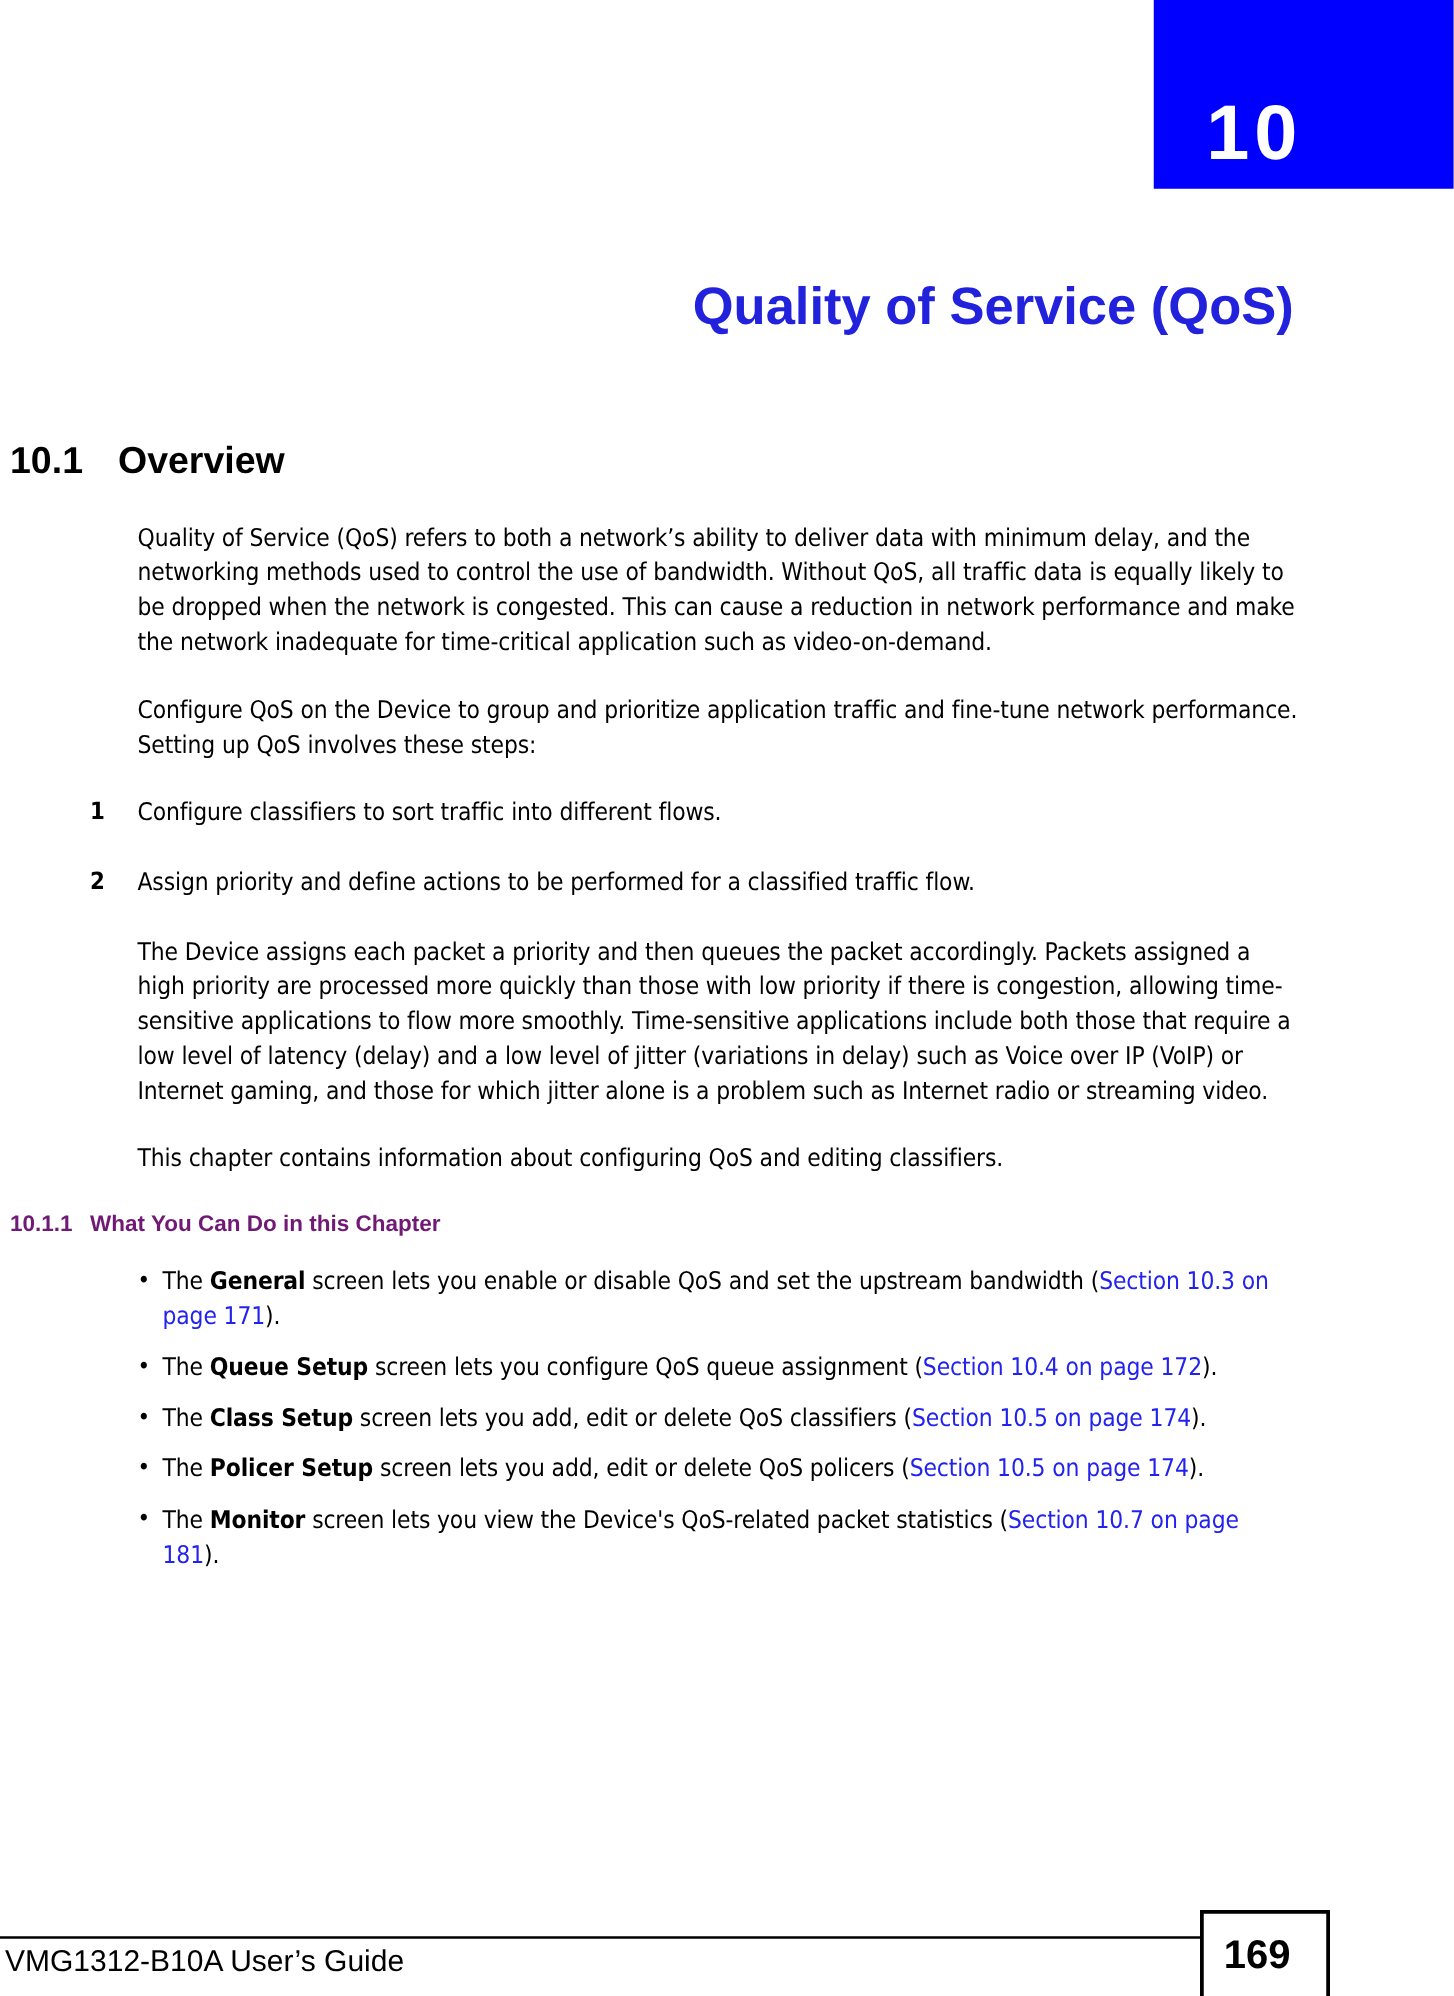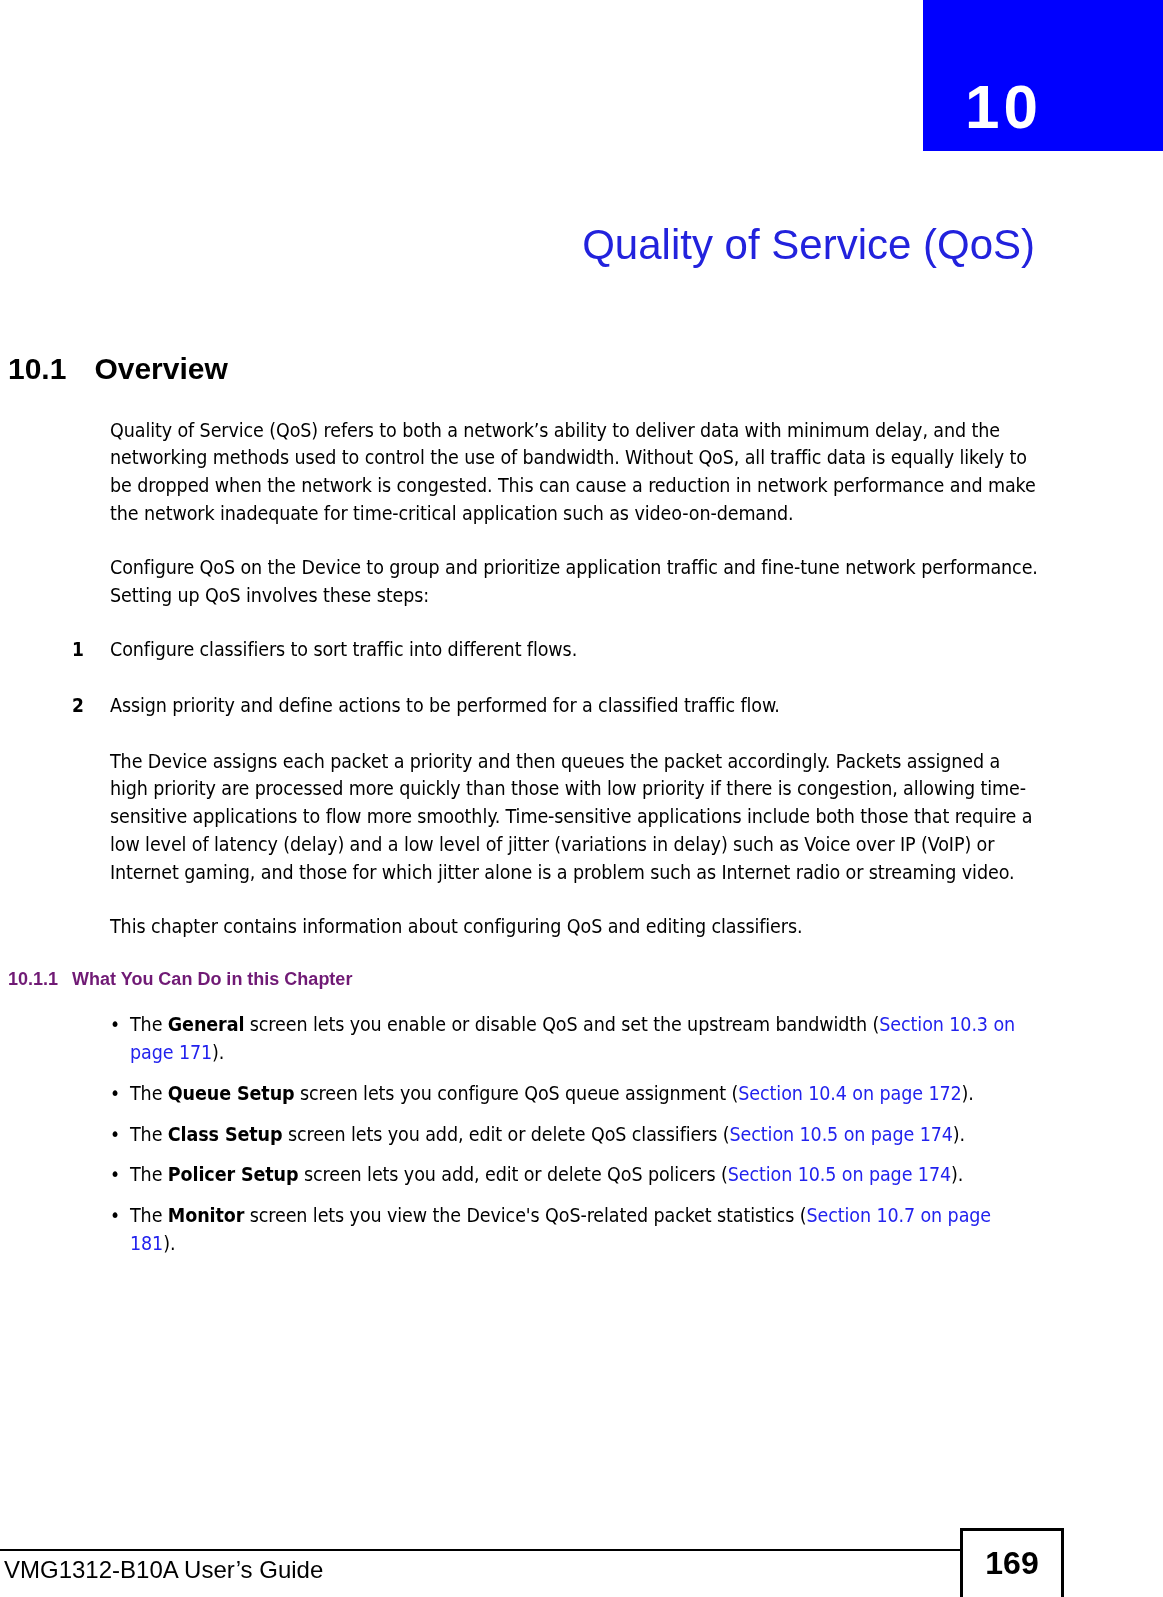--- a/index.html
+++ b/index.html
@@ -37,21 +37,21 @@
   }
 
   .chapter-title {
     position: absolute;
     top: 222px;
     left: 0;
     width: 1035px;
     text-align: right;
     color: #2222dd;
     font-family: "Liberation Sans", sans-serif;
-    font-weight: normal;
+    font-weight: bold;
     font-size: 42px;
     line-height: 1.1;
     white-space: nowrap;
   }
 
   
   .content {
     position: absolute;
     top: 352px;
     left: 0;
@@ -166,24 +166,24 @@
     left: 960px;
     top: 1528px;
     width: 104px;
     height: 72px;
     border: 3px solid #000000;
     box-sizing: border-box;
     background: #ffffff;
   }
   .page-num {
     position: absolute;
-    left: 0;
+    left: 16px;
     right: 0;
     top: 14px;
-    text-align: center;
+    text-align: left;
     font-family: "Liberation Sans", sans-serif;
     font-weight: bold;
     font-size: 32px;
     color: #000000;
   }
 </style>
 </head>
 <body>
 
 <div class="chapter-banner">

